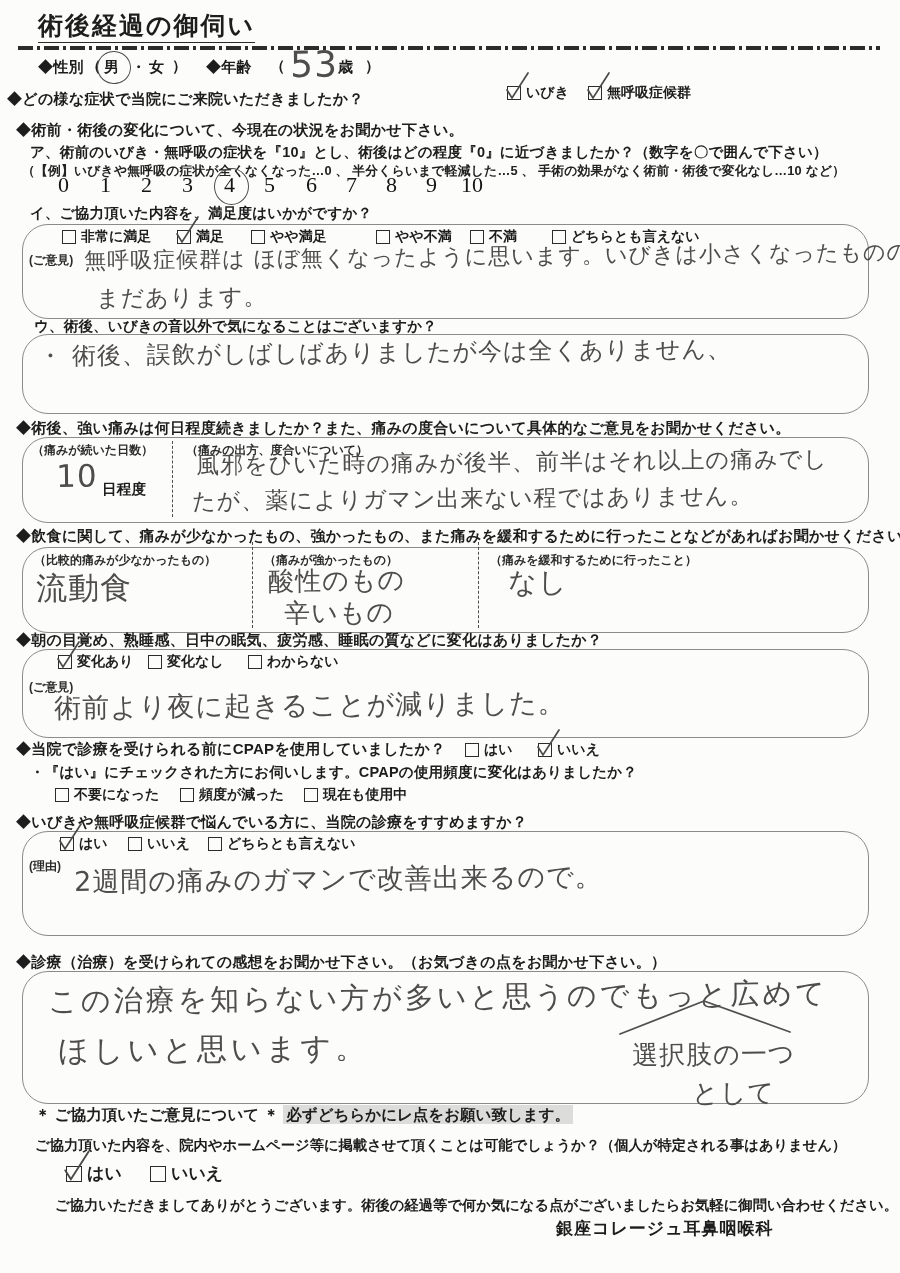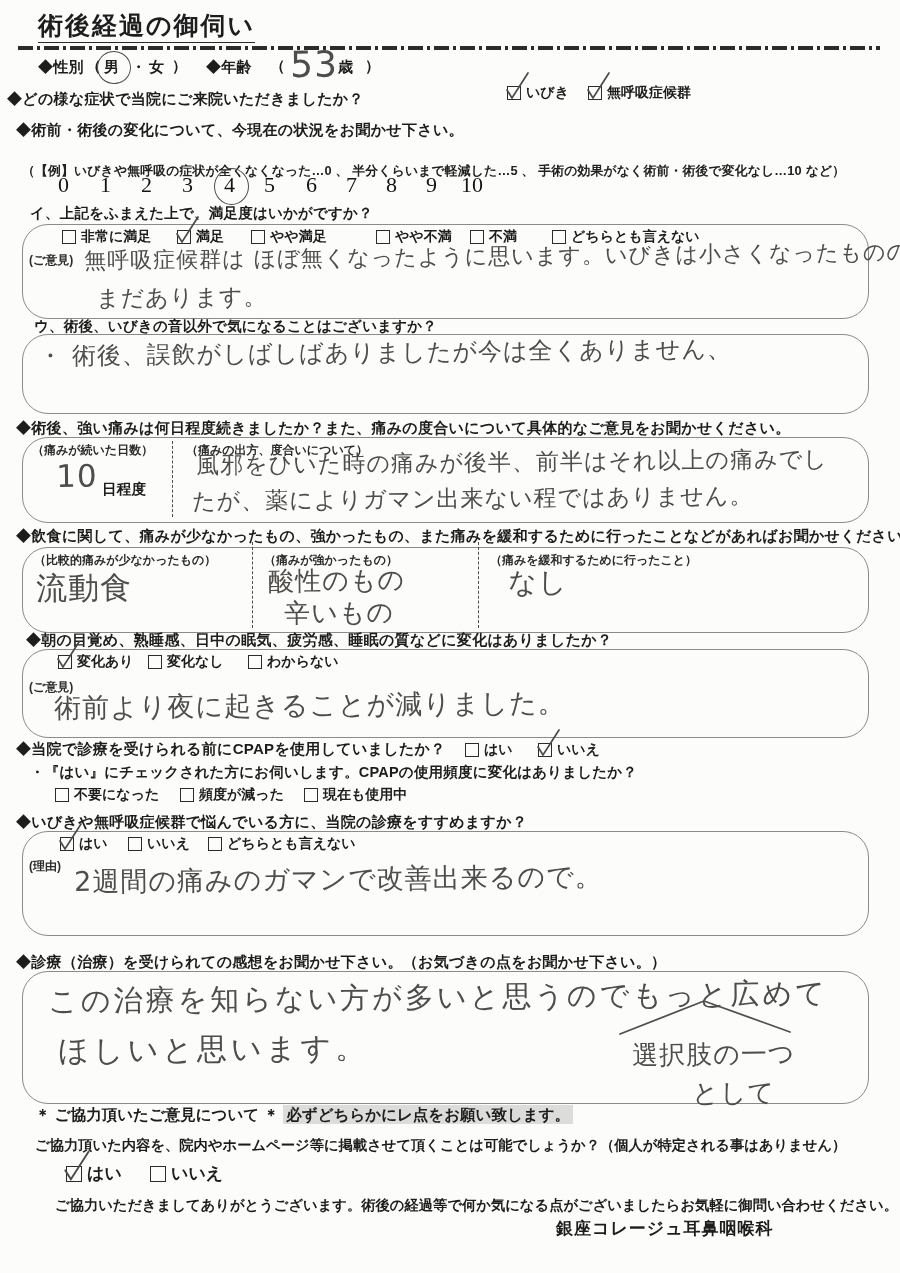--- a/index.html
+++ b/index.html
@@ -87,36 +87,37 @@
   <div class="abs cbrow" style="left:588px; top:84px;">
     <span class="cb">
       <svg class="tick" viewBox="0 0 27 33">
           <path d="M3 20 L8 28 L24 3"></path>
         </svg>
     </span>
     <span>無呼吸症候群</span>
   </div>
 
   <div class="abs q" style="left:16px; top:121px;">◆術前・術後の変化について、今現在の状況をお聞かせ下さい。</div>
+  <div class="abs q2" style="left:30px; top:143px;">ア、術前のいびき・無呼吸の症状を『10』とし、術後はどの程度『0』に近づきましたか？（数字を〇で囲んで下さい）</div>
   <div class="abs ex" style="left:22px; top:163px;">（【例】いびきや無呼吸の症状が全くなくなった…0 、 半分くらいまで軽減した…5 、 手術の効果がなく術前・術後で変化なし…10 など）</div>
 
   <div class="abs scale-num" style="left:58px;  top:172px;">0</div>
   <div class="abs scale-num" style="left:100px; top:172px;">1</div>
   <div class="abs scale-num" style="left:141px; top:172px;">2</div>
   <div class="abs scale-num" style="left:182px; top:172px;">3</div>
   <div class="abs scale-num" style="left:224px; top:172px;">4</div>
   <div class="circle" style="left:214px; top:168px; width:33px; height:35px;"></div>
   <div class="abs scale-num" style="left:264px; top:172px;">5</div>
   <div class="abs scale-num" style="left:306px; top:172px;">6</div>
   <div class="abs scale-num" style="left:346px; top:172px;">7</div>
   <div class="abs scale-num" style="left:386px; top:172px;">8</div>
   <div class="abs scale-num" style="left:426px; top:172px;">9</div>
   <div class="abs scale-num" style="left:461px; top:172px;">10</div>
 
-  <div class="abs q2" style="left:30px; top:204px;">イ、上記をふまえた上で、満足度はいかがですか？</div>
+  <div class="abs q2" style="left:30px; top:204px;">イ、ご協力頂いた内容を、満足度はいかがですか？</div>
   <div class="box" style="left:22px; top:224px; width:845px; height:93px;"></div>
 
   <div class="abs cbrow" style="left:62px;  top:228px;">
     <span class="cb"></span>
     <span>非常に満足</span>
   </div>
   <div class="abs cbrow" style="left:177px; top:228px;">
     <span class="cb">
         <svg class="tick" viewBox="0 0 27 33">
           <path d="M3 20 L8 28 L24 3"></path>
@@ -164,21 +165,21 @@
   <div class="abs lab" style="left:34px; top:552px;">（比較的痛みが少なかったもの）</div>
   <div class="vdash" style="left:252px; top:542px; height:86px;"></div>
   <div class="abs lab" style="left:264px; top:552px;">（痛みが強かったもの）</div>
   <div class="vdash" style="left:478px; top:542px; height:86px;"></div>
   <div class="abs lab" style="left:490px; top:552px;">（痛みを緩和するために行ったこと）</div>
   <div class="abs hw" style="left:36px; top:568px; font-size:31px;">流動食</div>
   <div class="abs hw" style="left:268px; top:564px; font-size:26px;">酸性のもの</div>
   <div class="abs hw" style="left:284px; top:596px; font-size:26px;">辛いもの</div>
   <div class="abs hw" style="left:508px; top:564px; font-size:28px;">なし</div>
 
-  <div class="abs q" style="left:16px; top:631px;margin-left:10px;">◆朝の目覚め、熟睡感、日中の眠気、疲労感、睡眠の質などに変化はありましたか？</div>
+  <div class="abs q" style="left:16px; top:631px;">◆朝の目覚め、熟睡感、日中の眠気、疲労感、睡眠の質などに変化はありましたか？</div>
   <div class="box" style="left:22px; top:649px; width:845px; height:87px;"></div>
   <div class="abs cbrow" style="left:58px; top:653px;">
     <span class="cb">
         <svg class="tick" viewBox="0 0 27 33">
           <path d="M3 20 L8 28 L24 3"></path>
         </svg>
       </span>
     <span>変化あり</span>
   </div>
   <div class="abs cbrow" style="left:148px; top:653px;">

